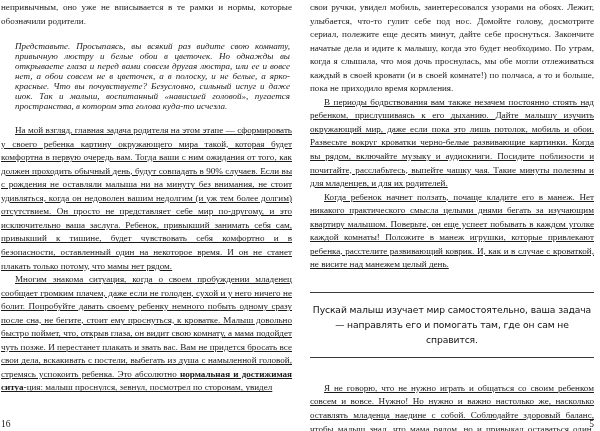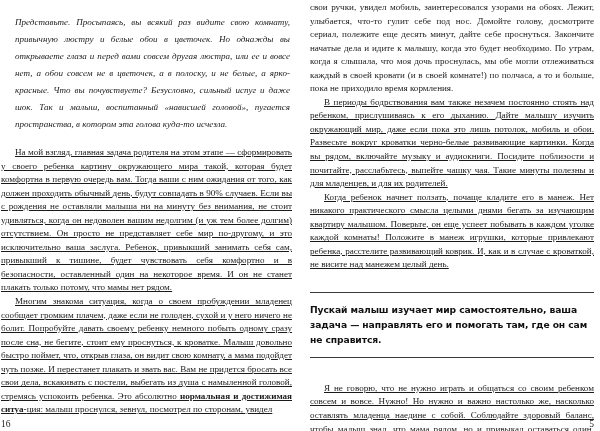--- a/index.html
+++ b/index.html
@@ -50,36 +50,36 @@
   }
   p.cont {
     text-indent: 0;
   }
   .blockquote {
     font-style: italic;
     margin: 13px 0 13px 0;
     padding-left: 14px;
     padding-right: 2px;
     font-size: 9.05px;
-    line-height: 17px;
+    line-height: 10px;
     text-align: justify;
   }
   .b {
     font-weight: bold;
   }
   .callout {
     margin: 20px 0 24px 0;
     padding: 9px 0 10px 0;
     border-top: 1.2px solid #3a3a3a;
     border-bottom: 1.2px solid #3a3a3a;
     font-family: "DejaVu Sans", "Liberation Sans", sans-serif;
-    font-weight: bold;
+    font-weight: normal;
     font-size: 9.2px;
     line-height: 15px;
-    text-align: left;
+    text-align: center;
     color: #111111;
     letter-spacing: -0.1px;
   }
   .folio {
     position: absolute;
     bottom: 2px;
     font-family: "Liberation Serif", "DejaVu Serif", serif;
     font-size: 9.5px;
     color: #1a1a1a;
   }
@@ -94,20 +94,21 @@
   }
 </style>
 </head>
 <body>
 
 <div class="spread">
 
   <div class="page page-left">
     <div class="col">
 
+      <p class="cont">непривычным, оно уже не вписывается в те рамки и нормы, которые обозначили родители.</p>
 
       <div class="blockquote">Представьте. Просыпаясь, вы всякий раз видите свою комнату, привычную люстру и белые обои в цветочек. Но однажды вы открываете глаза и перед вами совсем другая люстра, или ее и вовсе нет, а обои совсем не в цветочек, а в полоску, и не белые, а ярко-красные. Что вы почувствуете? Безусловно, сильный испуг и даже шок. Так и малыш, воспитанный «нависшей головой», пугается пространства, в котором эта голова куда-то исчезла.</div>
 
       <p class="indent">На мой взгляд, главная задача родителя на этом этапе — сформировать у своего ребенка картину окружающего мира такой, которая будет комфортна в первую очередь вам. Тогда ваши с ним ожидания от того, как должен проходить обычный день, будут совпадать в 90% случаев. Если вы с рождения не оставляли малыша ни на минуту без внимания, не стоит удивляться, когда он недоволен вашим недолгим (и уж тем более долгим) отсутствием. Он просто не представляет себе мир по-другому, и это исключительно ваша заслуга. Ребенок, привыкший занимать себя сам, привыкший к тишине, будет чувствовать себя комфортно и в безопасности, оставленный один на некоторое время. И он не станет плакать только потому, что мамы нет рядом.</p>
 
       <p class="indent"><span>Многим знакома ситуация, когда о своем пробуждении младенец сообщает громким плачем, даже если не голоден, сухой и у него ничего не болит. Попробуйте давать своему ребенку немного побыть одному сразу после сна, не бегите, стоит ему проснуться, к кроватке. Малыш довольно быстро поймет, что, открыв глаза, он видит свою комнату, а мама подойдет чуть позже. И перестанет плакать и звать вас. Вам не придется бросать все свои дела, вскакивать с постели, выбегать из душа с намыленной головой, стремясь успокоить ребенка. Это абсолютно </span><span class="b">нормальная и достижимая ситуа-</span><span>ция: малыш проснулся, зевнул, посмотрел по сторонам, увидел</span></p>
 
     </div>
     <div class="folio folio-left">16</div>
   </div>

